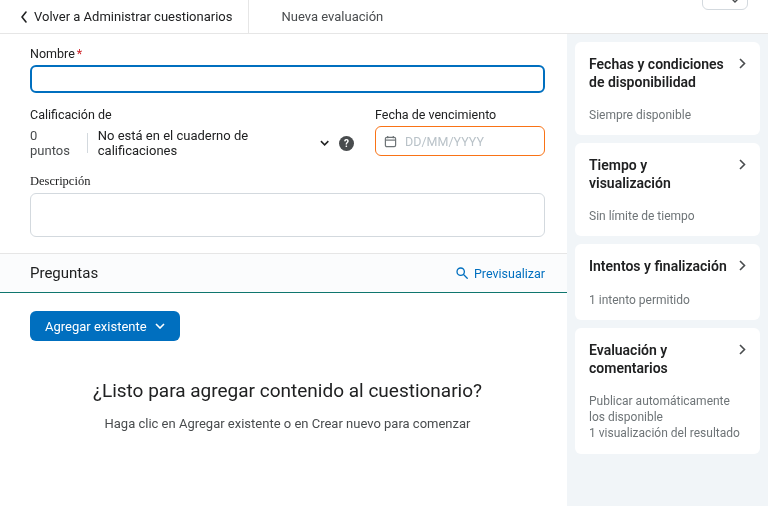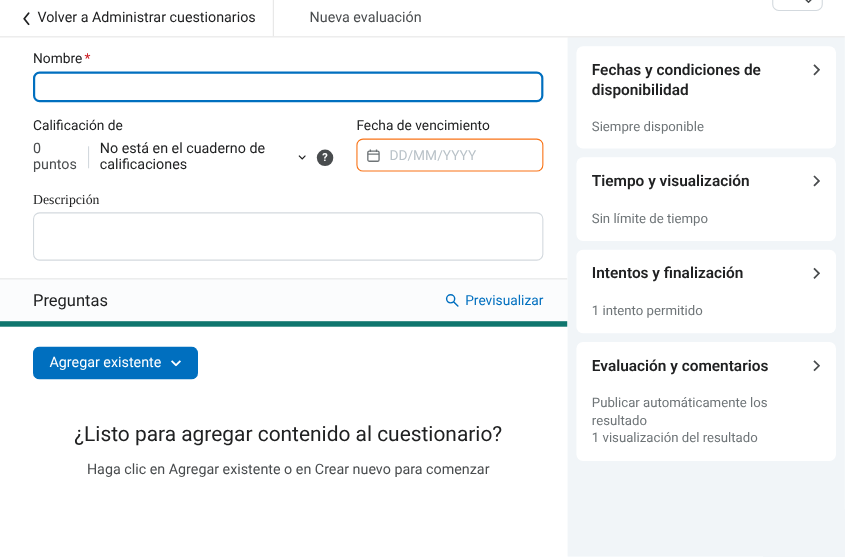--- a/index.html
+++ b/index.html
@@ -60,21 +60,21 @@
   .layout {
     display: flex;
     height: calc(100% - 34px);
   }
   .main {
     flex: 1;
     padding: 12px 22px 0 30px;
     overflow: hidden;
   }
   .side {
-    width: 252px;
+    width: 201px;
     background: #f1f5f8;
     padding: 8px 8px 8px 8px;
     overflow: hidden;
   }
 
   
   .field-label {
     font-size: 12.5px;
     color: #202122;
     margin-bottom: 4px;
@@ -141,21 +141,21 @@
     border: 1px solid #d3d9de;
     border-radius: 6px;
   }
 
   
   .questions-bar {
     margin-top: 16px;
     margin-left: -30px;
     margin-right: -22px;
     border-top: 1px solid #e6e6e6;
-    border-bottom: 5px solid #0f766e;
+    border-bottom: 1px solid #0f766e;
     background: #fbfcfd;
     padding: 10px 22px 10px 30px;
     display: flex;
     align-items: center;
     justify-content: space-between;
   }
   .questions-title {
     font-size: 15px;
     color: #202122;
   }
@@ -367,19 +367,19 @@
     <div class="panel">
       <div class="panel-head">
         <div class="panel-title">Evaluación y comentarios</div>
         <span class="panel-caret">
           <svg width="7" height="11" viewBox="0 0 7 11">
               <path d="M1 1l4.5 4.5L1 10" fill="none" stroke="#494c4e" stroke-width="1.6"></path>
             </svg>
         </span>
       </div>
       <div class="panel-sub">
-        <div>Publicar automáticamente los resultado</div>
+        <div>Publicar automáticamente los disponible</div>
         <div>1 visualización del resultado</div>
       </div>
     </div>
 
   </div>
 </div>
 
 </body></html>

